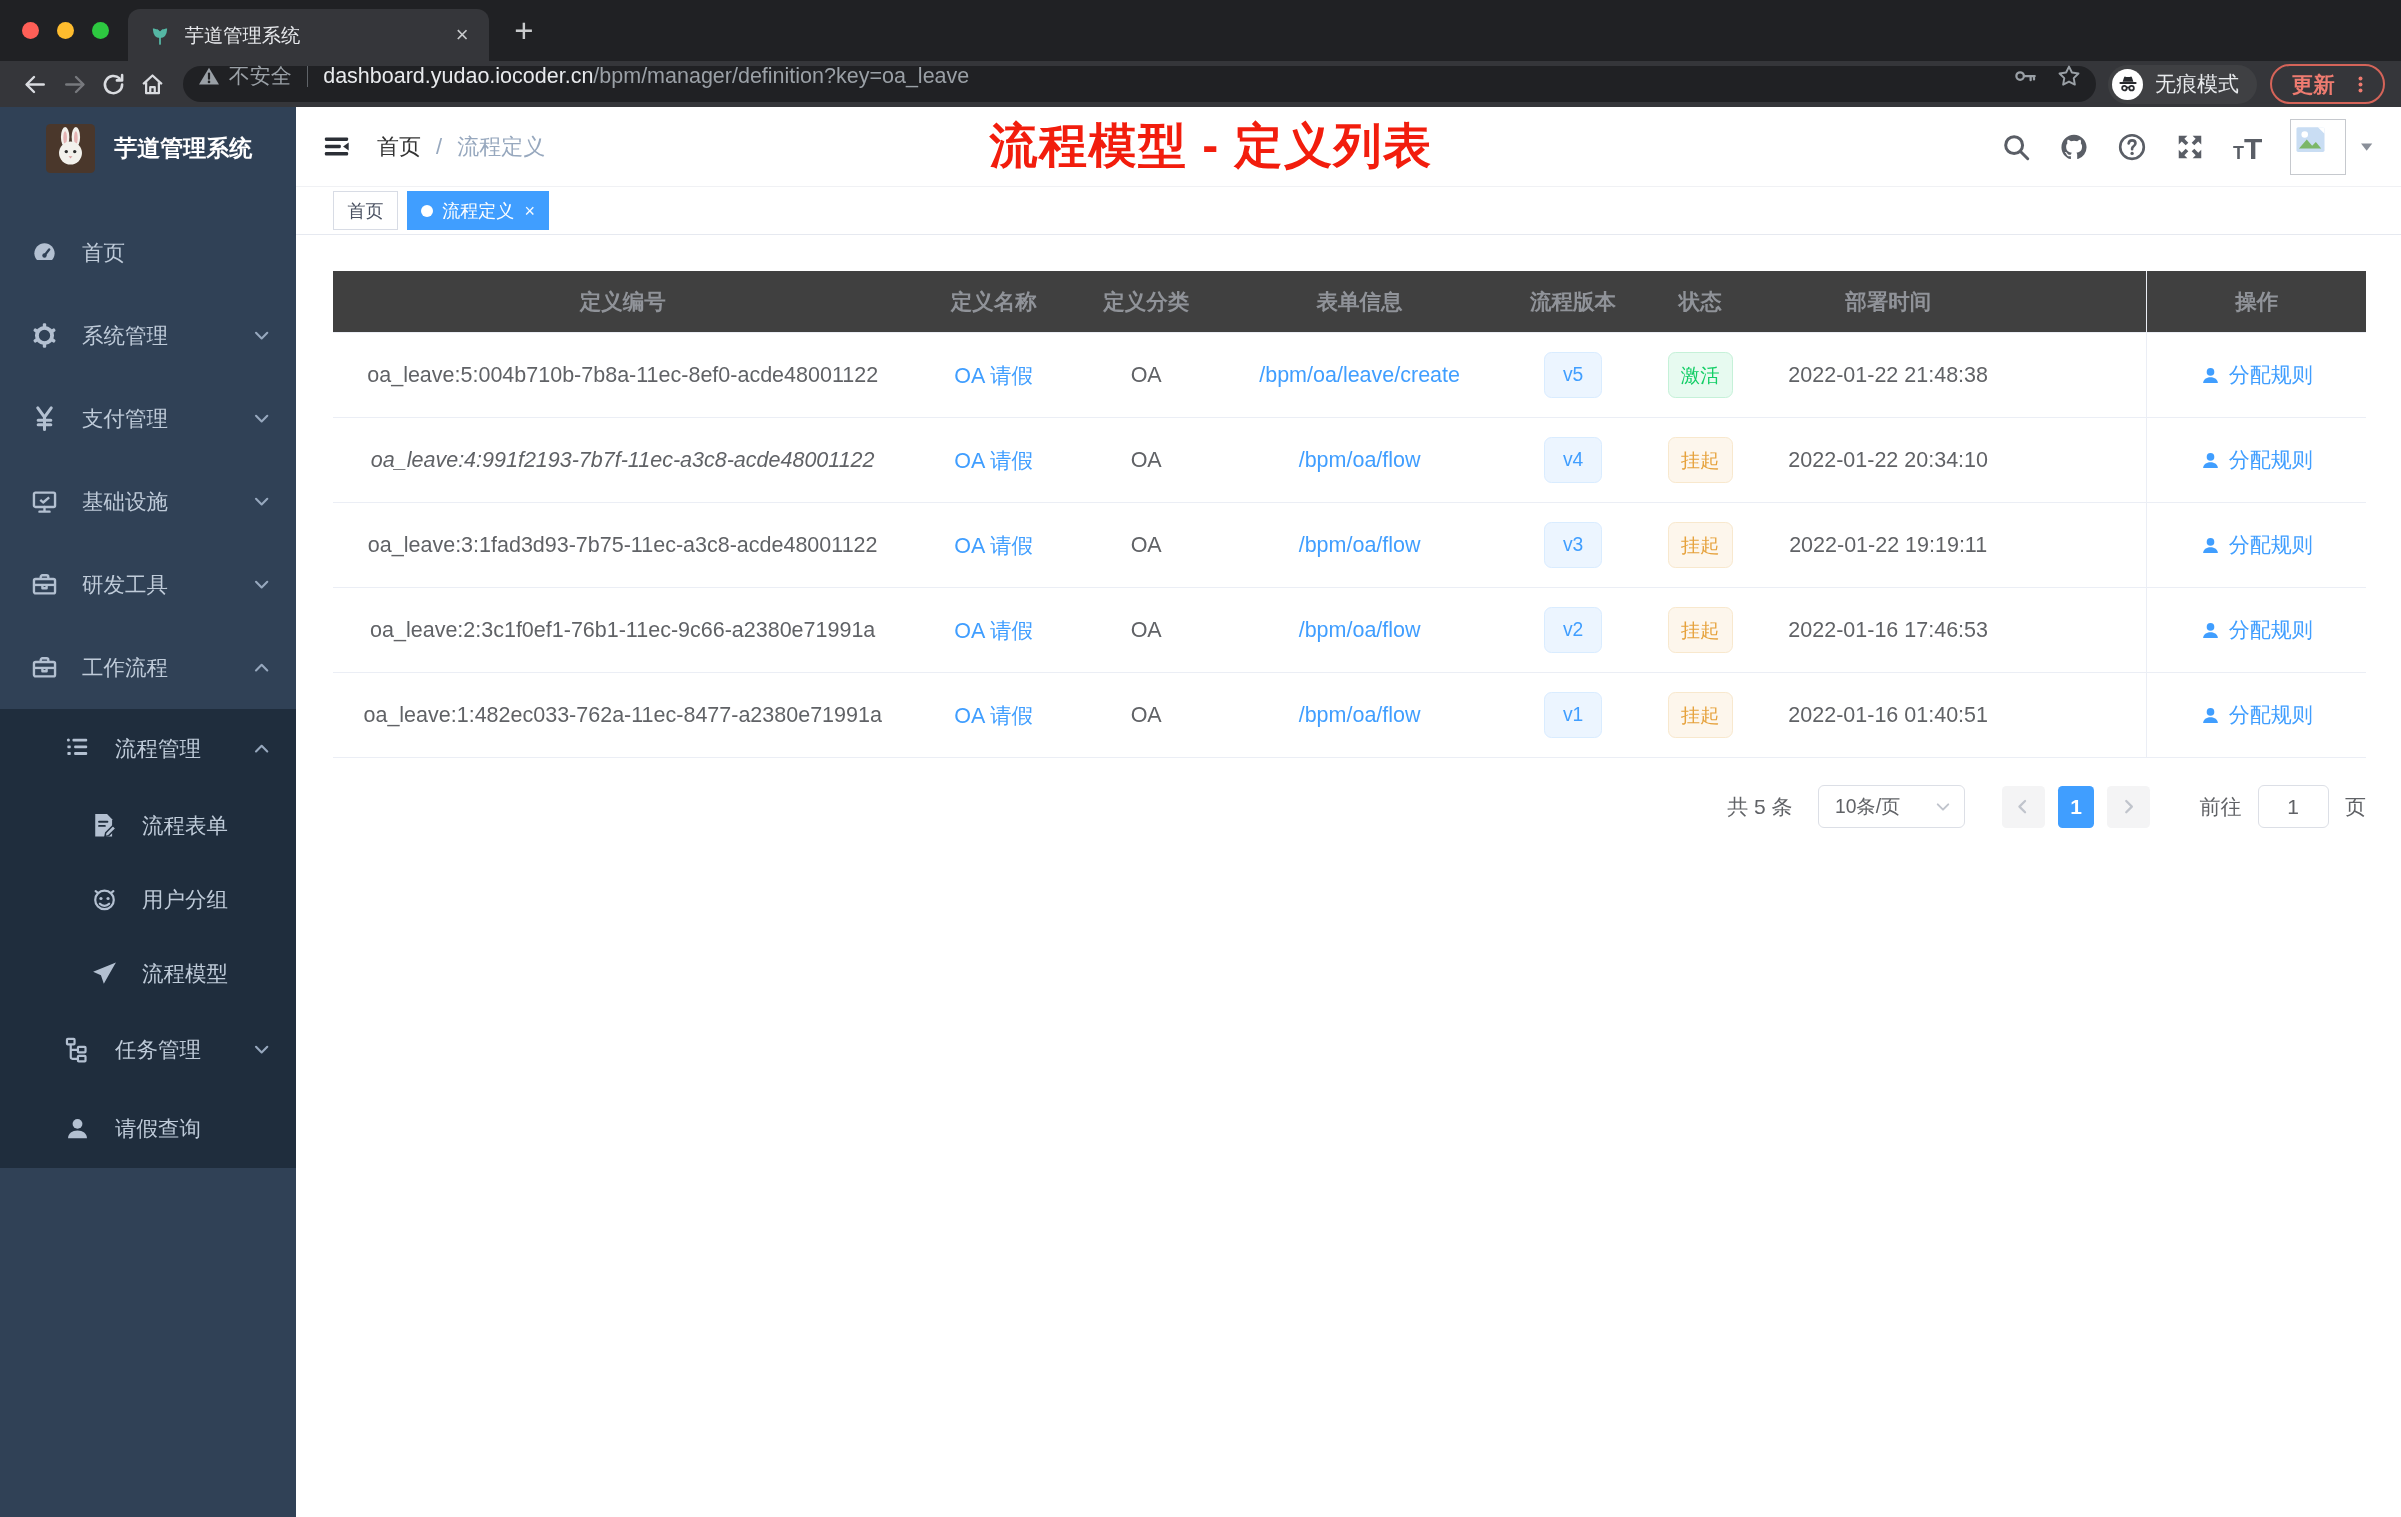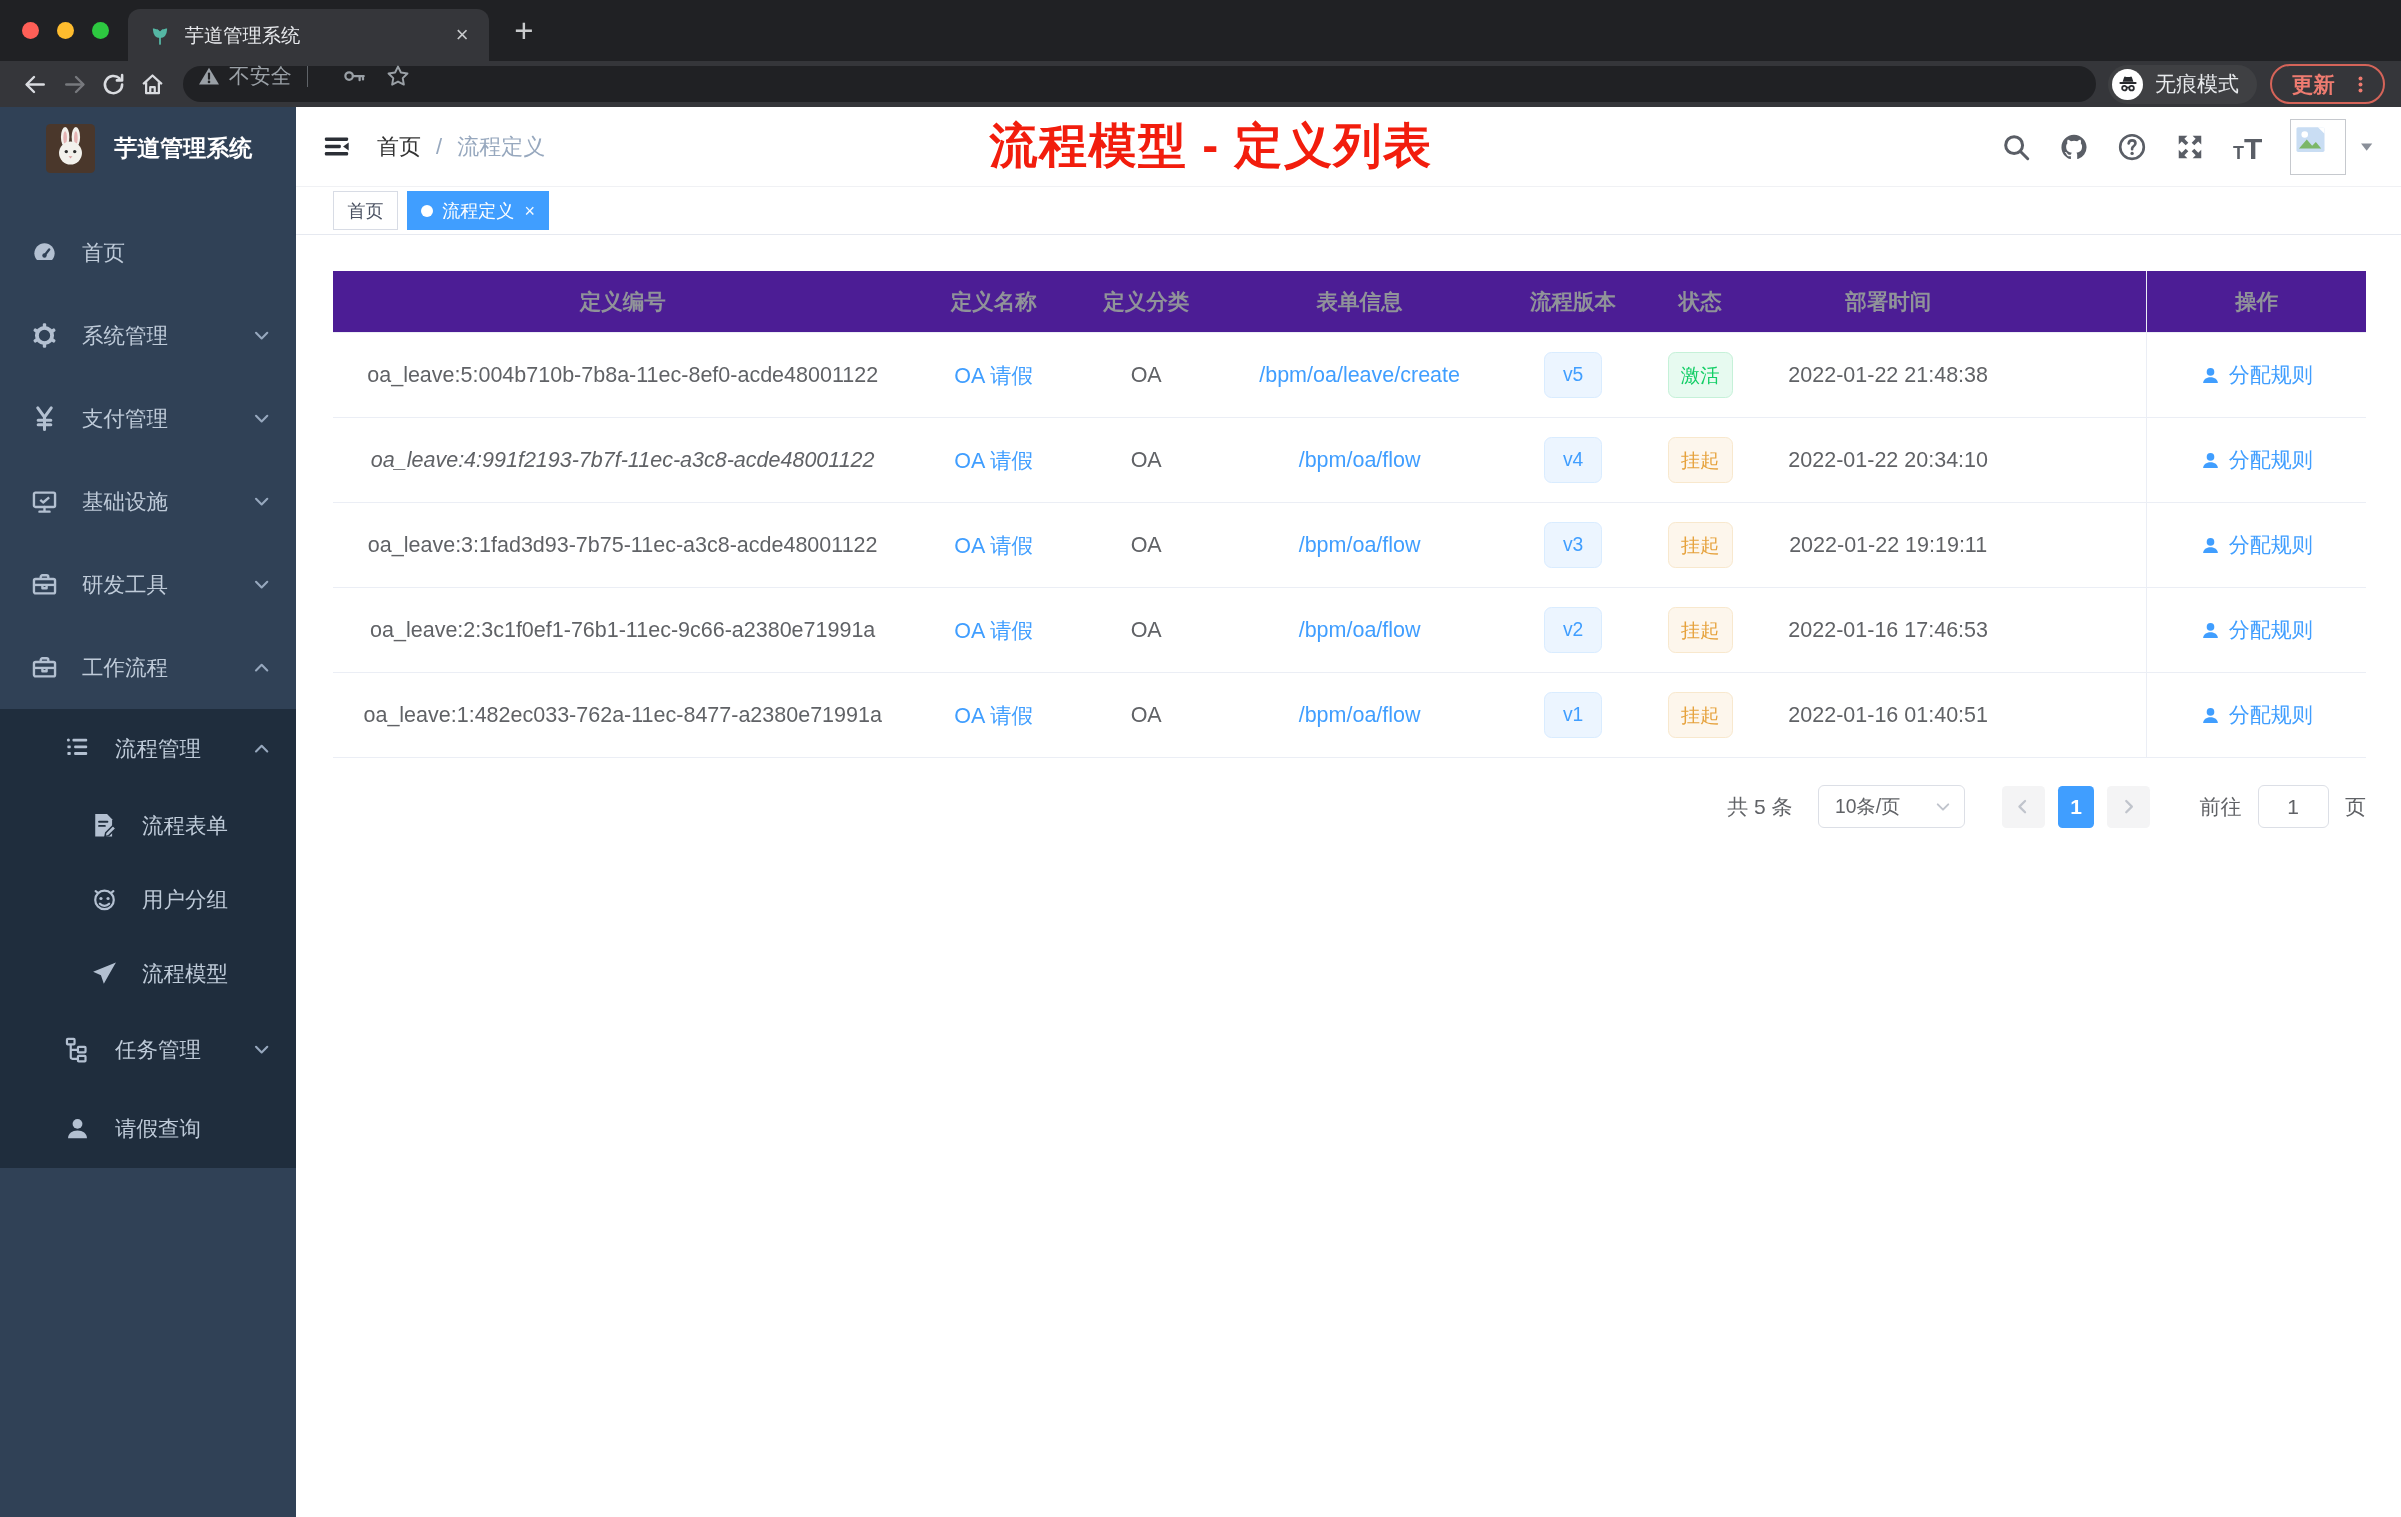--- a/index.html
+++ b/index.html
@@ -85,21 +85,21 @@
   .tags-bar { height:49px; background:#fff; border-top:1.5px solid #f0f1f4; border-bottom:1.5px solid #e6e9f0;
               box-shadow:0 1.5px 4.5px rgba(0,0,0,.04); display:flex; align-items:center; padding-left:37px; gap:9px; flex-shrink:0; }
   .tag { height:39px; display:flex; align-items:center; padding:0 13.4px; border:1.5px solid #d8dce5;
          background:#fff; color:#495060; font-size:18px; white-space:nowrap; }
   .tag.active { background:#409eff; border-color:#409eff; color:#fff; }
   .tag .tag-dot { width:12px; height:12px; border-radius:50%; background:#fff; margin-right:9px; }
   .tag .tag-close { margin-left:10.4px; font-size:18px; line-height:1; opacity:.95; }
 
   .content { flex:1; padding:36px 35px 0 37px; background:#fff; min-height:0; }
   .etable { width:100%; font-size:21.5px; color:#606266; }
-  .thead { display:flex; height:62px; background:#4c1d95; border-bottom:1.5px solid #ebeef5; }
+  .thead { display:flex; height:62px; background:#404040; border-bottom:1.5px solid #ebeef5; }
   .th { display:flex; align-items:center; justify-content:center; font-weight:700; color:#909399; height:100%; }
   .tr { display:flex; height:85px; border-bottom:1.5px solid #ebeef5; }
   .td { display:flex; align-items:center; justify-content:center; height:100%; text-align:center; }
   .fixed-col { border-left:1.5px solid #ebeef5; }
   .cell-link { color:#409eff; cursor:pointer; }
   .badge-version { display:inline-flex; align-items:center; justify-content:center; min-width:58px; height:46px;
                    padding:0 10.4px; border-radius:7.4px; background:#ecf5ff; border:1.5px solid #d9ecff;
                    color:#409eff; font-size:19.3px; }
   .badge-status { display:inline-flex; align-items:center; justify-content:center; min-width:65px; height:46px;
                   padding:0 10.4px; border-radius:7.4px; font-size:19.3px; }
@@ -184,20 +184,21 @@
         </svg>
       </div>
     <div class="omnibox">
       <span class="warn-icon"><svg viewBox="0 0 32 32" xmlns="http://www.w3.org/2000/svg" width="100%" height="100%">
             <path d="M16 4L30.5 28.5h-29z" fill="currentColor"></path>
             <path d="M16 12.5v7.5" stroke="#202124" stroke-width="3.2" stroke-linecap="round"></path>
             <circle cx="16" cy="24.6" r="1.9" fill="#202124"></circle>
           </svg></span>
       <span class="security-label">不安全</span>
       <span class="omni-sep"></span>
+      <span class="url-text"><span class="url-domain">dashboard.yudao.iocoder.cn</span><span class="url-path">/bpm/manager/definition?key=oa_leave</span></span>
       <span class="omni-icon"><svg viewBox="0 0 32 32" xmlns="http://www.w3.org/2000/svg" width="100%" height="100%">
             <g fill="none" stroke="currentColor" stroke-width="3">
               <circle cx="9.5" cy="16" r="5"></circle>
               <path d="M14.5 16H29M23.5 16v5.5M28 16v4.5" stroke-linecap="round"></path>
             </g>
           </svg></span>
       <span class="omni-icon"><svg viewBox="0 0 32 32" xmlns="http://www.w3.org/2000/svg" width="100%" height="100%">
             <path d="M16 3.5l3.9 7.9 8.7 1.3-6.3 6.1 1.5 8.7-7.8-4.1-7.8 4.1 1.5-8.7-6.3-6.1 8.7-1.3z" fill="none" stroke="currentColor" stroke-width="2.6" stroke-linejoin="round"></path>
           </svg></span>
     </div>

